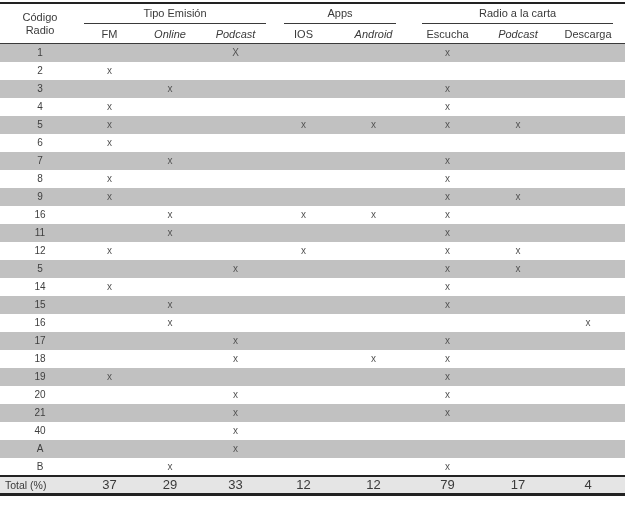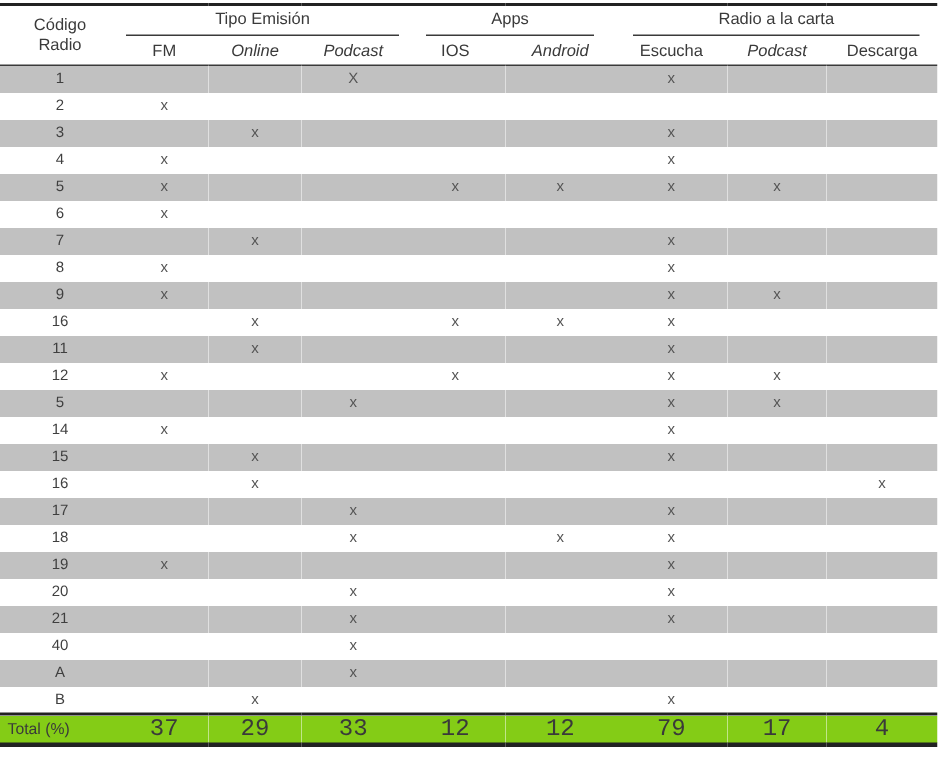--- a/index.html
+++ b/index.html
@@ -45,31 +45,31 @@
   .italic { font-style: italic; }
 
   
   tbody tr { height: 18px; }
   tbody th.code { font-size: 10px; color: #3f3f3f; }
   tbody td { font-size: 10px; color: #555555; }
   tbody tr.shaded { background: #c1c1c1; }
 
   
   tr.total-row {
-    background: #84cc16;
+    background: #e5e5e5;
     border-top: 2px solid #222222;
     height: 19px;
   }
   tr.total-row th {
     text-align: left;
     padding-left: 5px;
     font-size: 10.5px;
     color: #3a3a3a;
   }
-  tr.total-row td { font-size: 16px; color: #3a3a3a; font-family: Liberation Mono, monospace; }
+  tr.total-row td { font-size: 13px; color: #3a3a3a; }
 </style>
 </head>
 <body>
 
 <div class="table-wrap">
   <table>
     <colgroup>
       <col class="c0">
         <col class="c1">
         <col class="c2">

